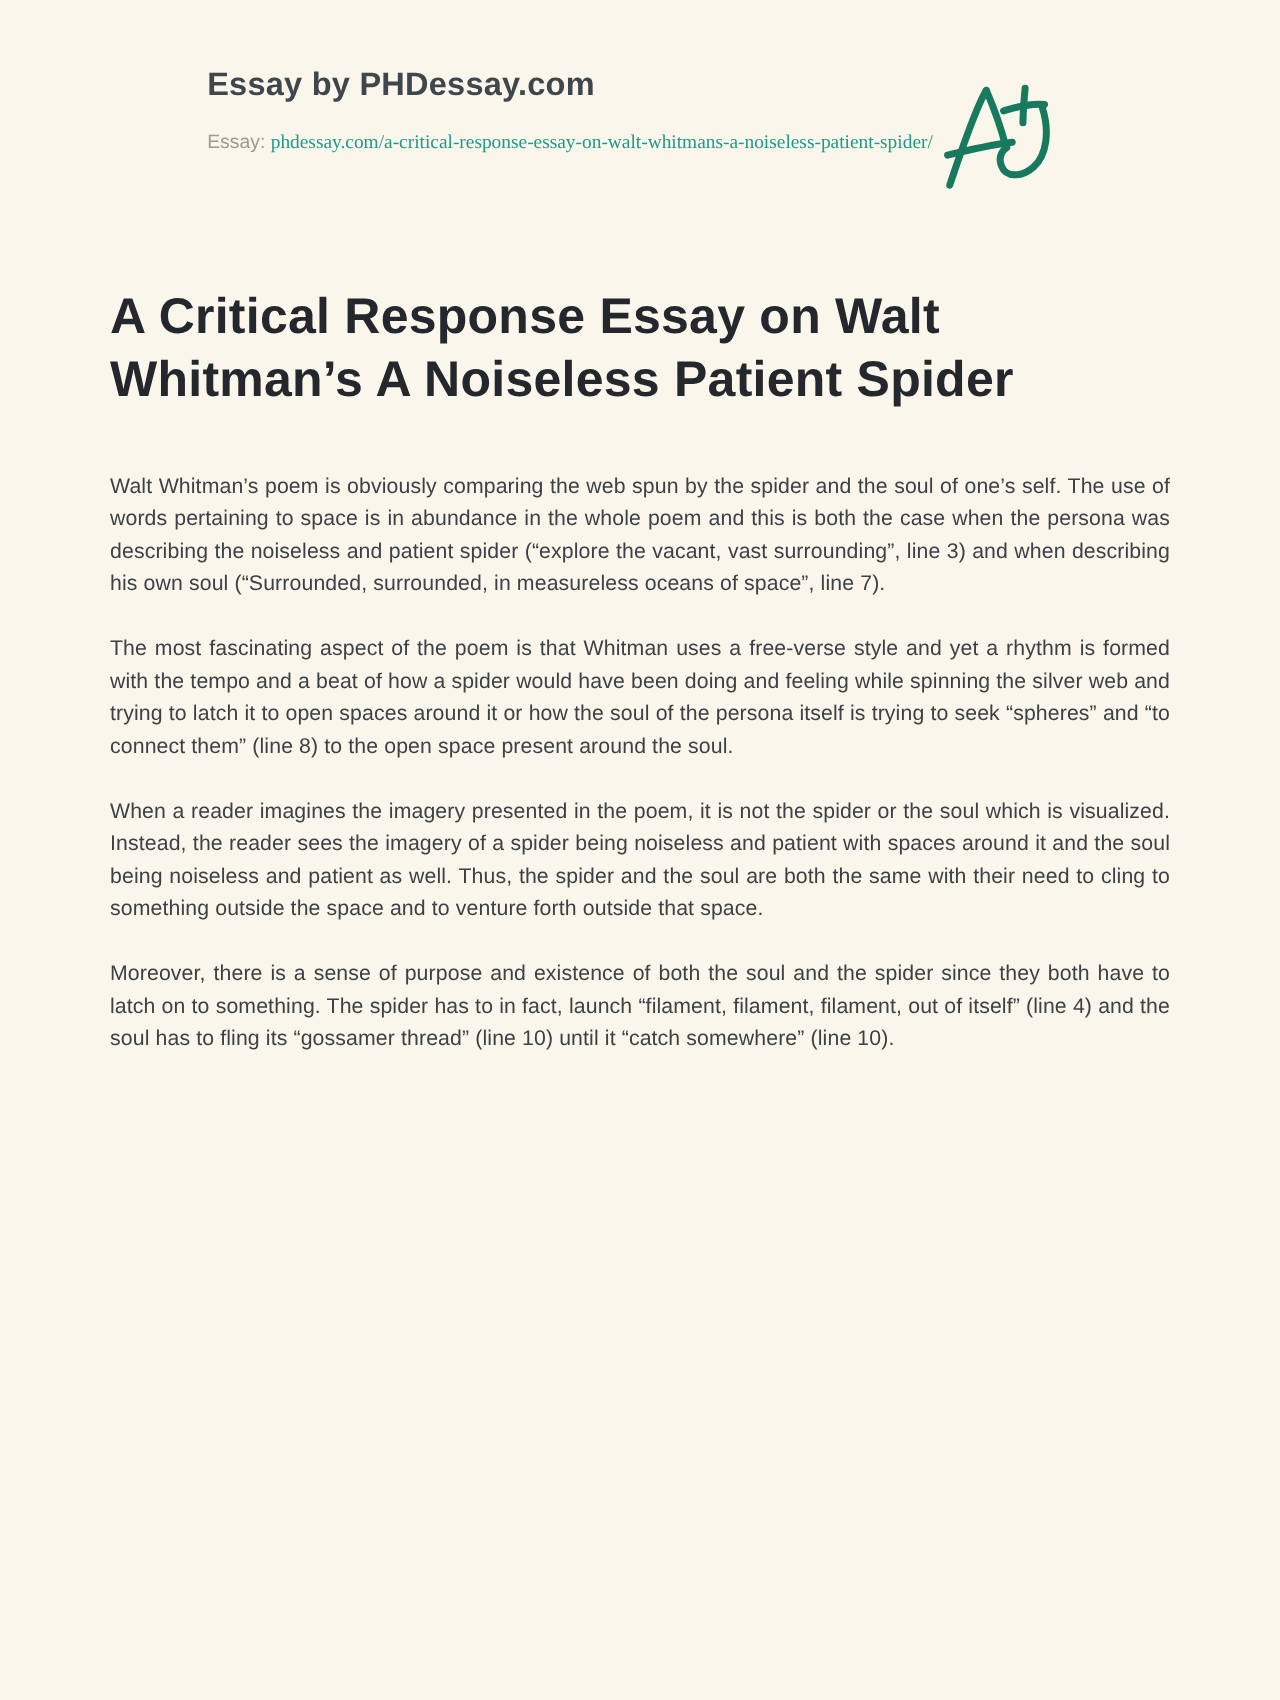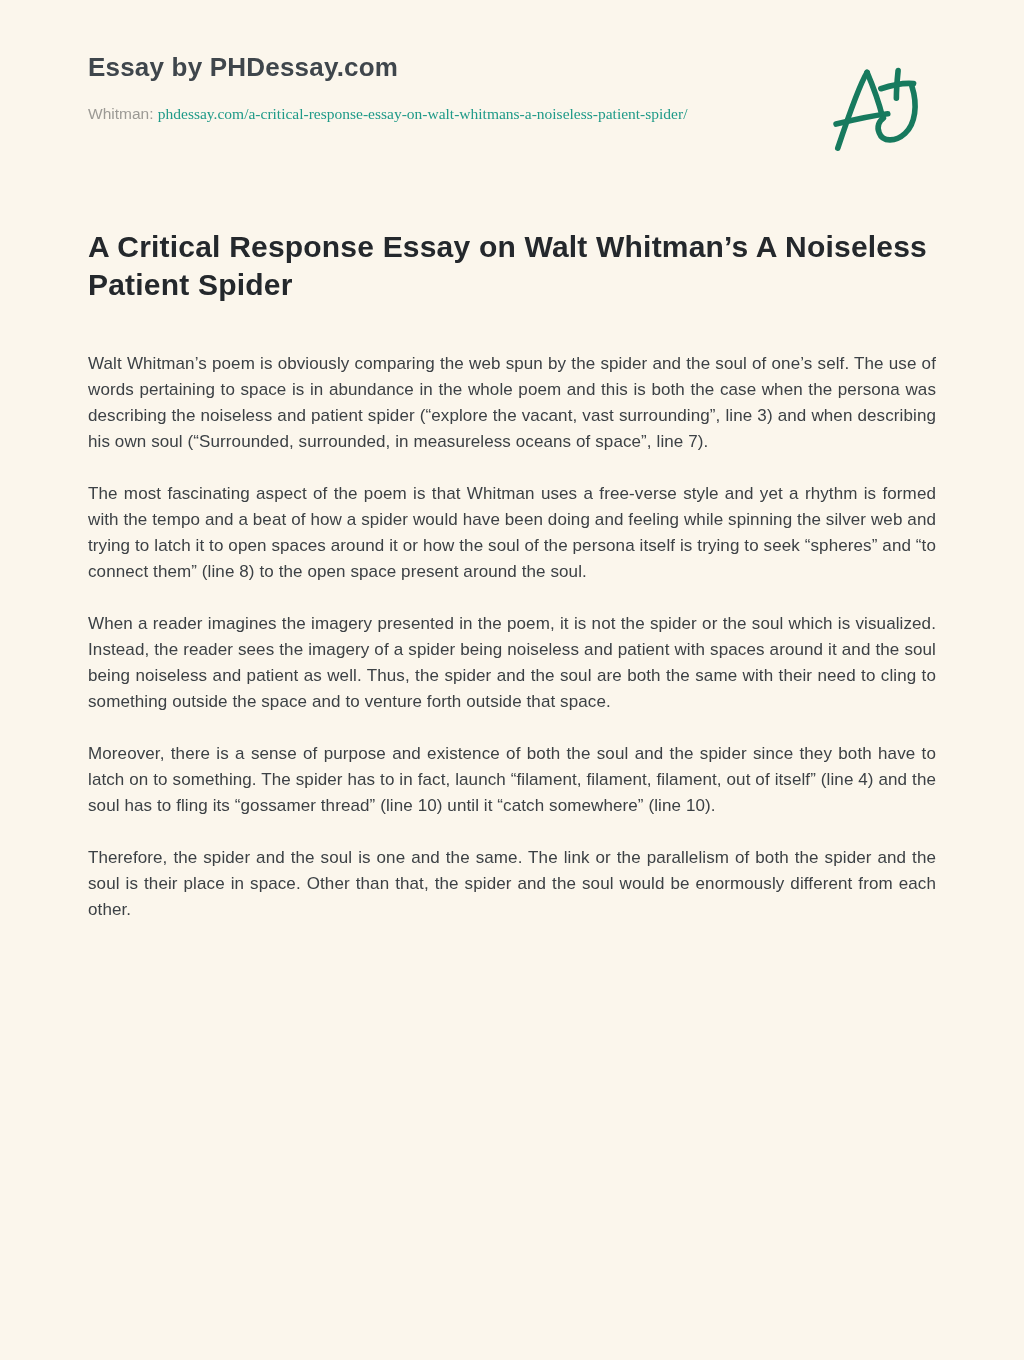--- a/index.html
+++ b/index.html
@@ -14,21 +14,21 @@
     color: #3c4145;
   }
   .page {
     width: 1024px;
     height: 1360px;
     padding: 52px 88px 0 88px;
   }
   
   .page-header {
     display: flex;
-    justify-content: space-between;
+    justify-content: center;
     align-items: flex-start;
   }
   .header-left {
     max-width: 705px;
   }
   .site-heading {
     font-size: 26px;
     font-weight: 700;
     color: #3f464c;
     letter-spacing: 0.2px;
@@ -46,21 +46,21 @@
     font-family: Liberation Serif, serif;
   }
   .logo-wrap {
     flex: 0 0 auto;
     margin-top: 6px;
   }
   .logo-wrap svg { display: block; }
   
   .essay-title {
     margin: 62px 0 46px 0;
-    font-size: 30px;
+    font-size: 40px;
     line-height: 1.28;
     font-weight: 700;
     color: #24282c;
     letter-spacing: 0.2px;
   }
   .essay-body p {
     font-size: 17px;
     line-height: 26px;
     text-align: justify;
     color: #3c4145;
@@ -70,21 +70,21 @@
 </style>
 </head>
 <body>
 
 <div class="page">
 
   <header class="page-header">
     <div class="header-left">
       <h1 class="site-heading">Essay by PHDessay.com</h1>
       <p class="source-line">
-        <span>Whitman:</span>
+        <span>Essay:</span>
         <a href="#" class="source-link">phdessay.com/a-critical-response-essay-on-walt-whitmans-a-noiseless-patient-spider/</a>
       </p>
     </div>
 
     <div class="logo-wrap">
       <svg width="112" height="108" viewBox="0 0 130 120" fill="none" stroke="#177a5e" stroke-width="6.5" stroke-linecap="round">
 
         <path d="M16,102 C26,72 40,30 50,14"></path>
 
         <path d="M50,14 C56,28 64,50 68,66"></path>
@@ -101,17 +101,16 @@
   </header>
 
   <main class="essay-content">
     <h2 class="essay-title">A Critical Response Essay on Walt Whitman’s A Noiseless Patient Spider</h2>
 
     <div class="essay-body">
       <p>Walt Whitman’s poem is obviously comparing the web spun by the spider and the soul of one’s self. The use of words pertaining to space is in abundance in the whole poem and this is both the case when the persona was describing the noiseless and patient spider (“explore the vacant, vast surrounding”, line 3) and when describing his own soul (“Surrounded, surrounded, in measureless oceans of space”, line 7).</p>
       <p>The most fascinating aspect of the poem is that Whitman uses a free-verse style and yet a rhythm is formed with the tempo and a beat of how a spider would have been doing and feeling while spinning the silver web and trying to latch it to open spaces around it or how the soul of the persona itself is trying to seek “spheres” and “to connect them” (line 8) to the open space present around the soul.</p>
       <p>When a reader imagines the imagery presented in the poem, it is not the spider or the soul which is visualized. Instead, the reader sees the imagery of a spider being noiseless and patient with spaces around it and the soul being noiseless and patient as well. Thus, the spider and the soul are both the same with their need to cling to something outside the space and to venture forth outside that space.</p>
       <p>Moreover, there is a sense of purpose and existence of both the soul and the spider since they both have to latch on to something. The spider has to in fact, launch “filament, filament, filament, out of itself” (line 4) and the soul has to fling its “gossamer thread” (line 10) until it “catch somewhere” (line 10).</p>
-      <p>Therefore, the spider and the soul is one and the same. The link or the parallelism of both the spider and the soul is their place in space. Other than that, the spider and the soul would be enormously different from each other.</p>
     </div>
   </main>
 
 </div>
 
 </body></html>

